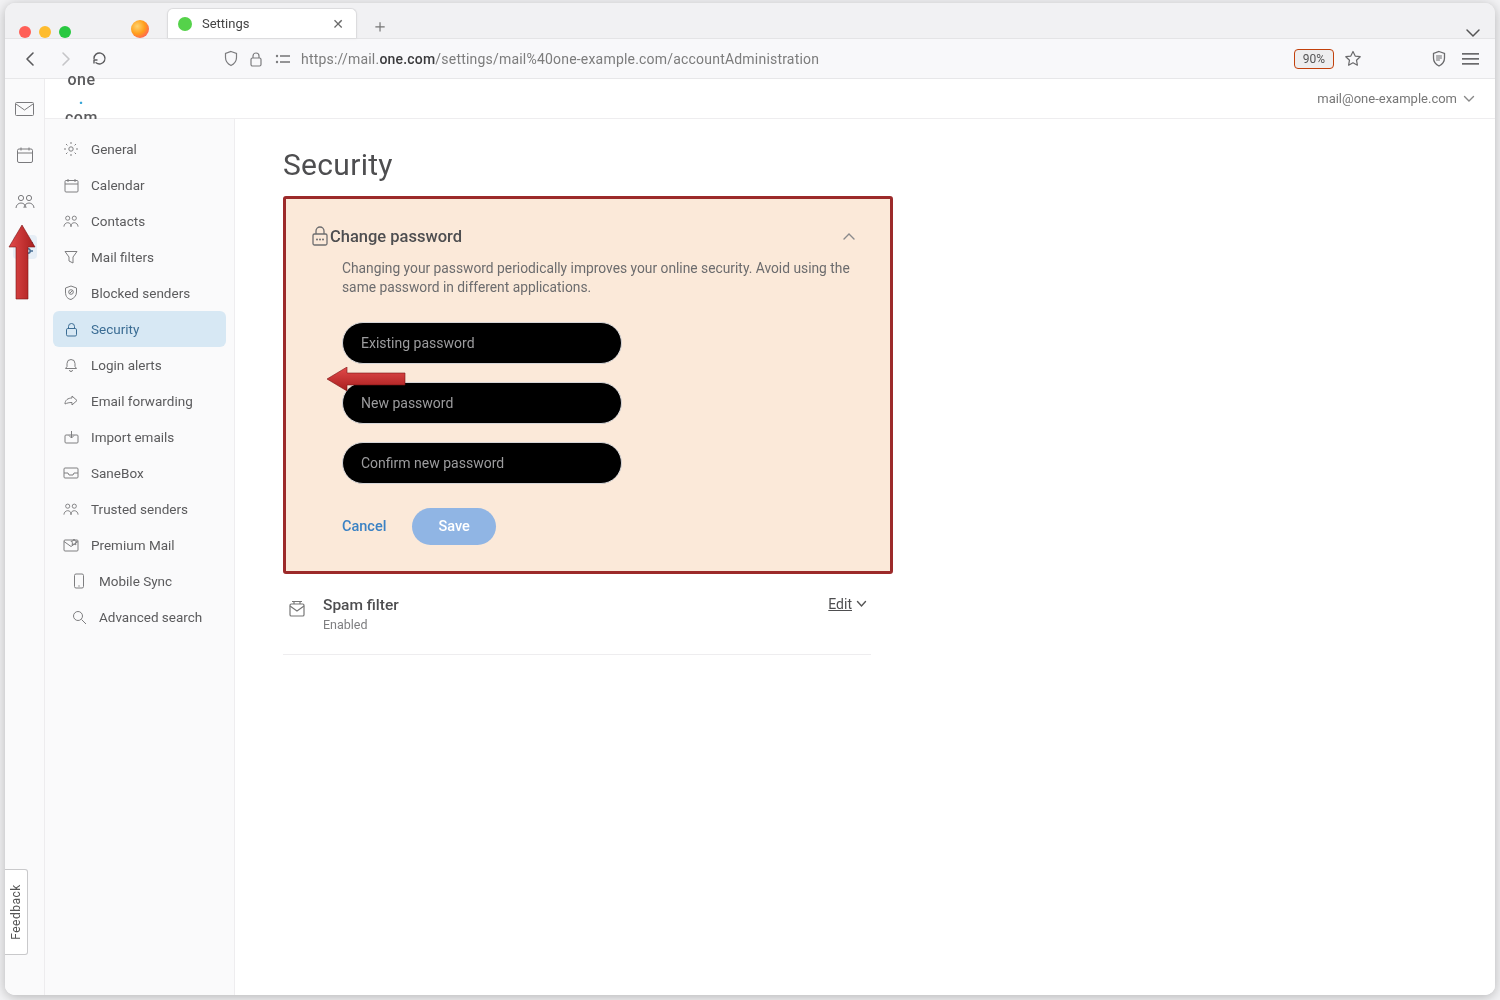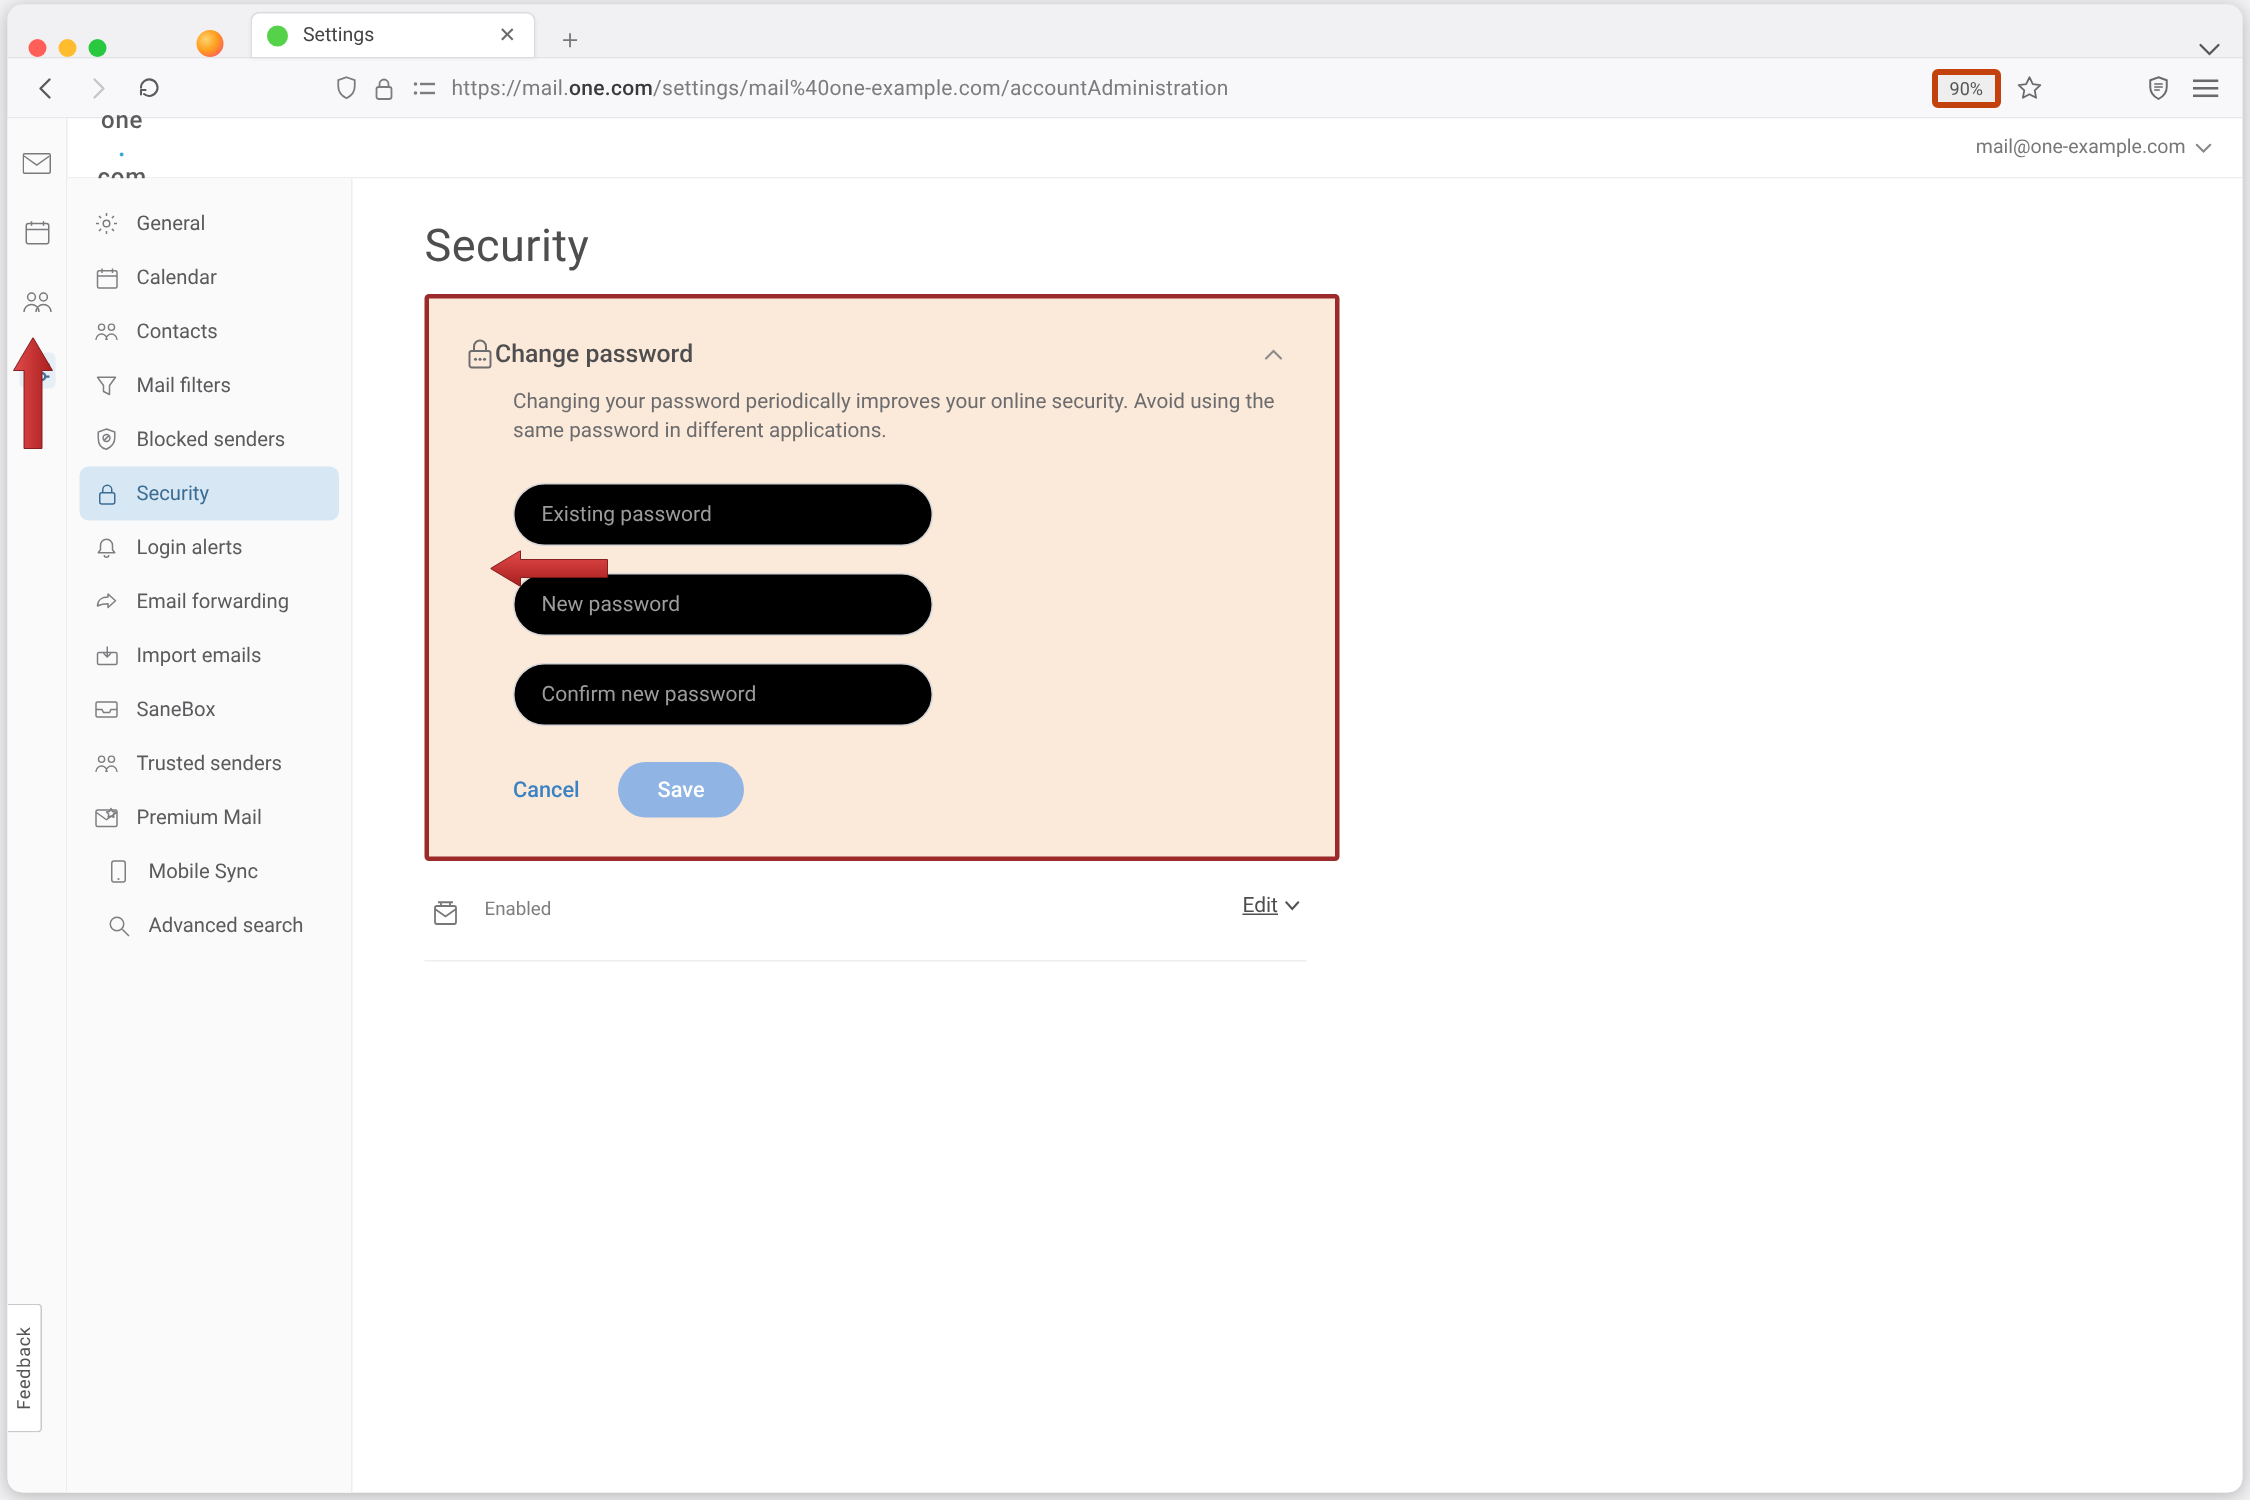--- a/index.html
+++ b/index.html
@@ -18,21 +18,21 @@
     .newtab-btn { margin-left:14px; font-size:18px; color:#777; }
     .tabs-dropdown { margin-left:auto; color:#555; font-size:14px; }
     
     .toolbar { height:40px; background:#f8f8fa; display:flex; align-items:center; padding:0 16px; gap:14px; border-bottom:1px solid #e7e7e9; }
     .nav-btn { width:20px; height:20px; display:flex; align-items:center; justify-content:center; color:#6a6a6a; }
     .nav-btn.disabled { color:#c0c0c0; }
     .urlbar-wrapper { flex:1; display:flex; align-items:center; gap:10px; margin-left:100px; }
     .url-left-icons { display:flex; gap:10px; align-items:center; color:#6b6b6b; }
     .urlbar { flex:1; color:#7c7c7c; font-size:14px; letter-spacing:0.2px; display:flex; }
     .urlbar .accent{ color:#3a3a3c; font-weight:500; }
-    .zoom-badge { background:#eeeeef; border:4px solid #c2410c; border-radius:4px; padding:2px 8px; font-size:12px; color:#555; }
+    .zoom-badge { background:#eeeeef; border:1px solid #c2410c; border-radius:4px; padding:2px 8px; font-size:12px; color:#555; }
     .star-btn, .reader-btn, .menu-btn { color:#6a6a6a; display:flex; }
     
     .app { position:absolute; top:76px; bottom:0; left:0; right:0; background:#fff; display:flex; }
     
     .rail { width:40px; background:#fafafb; border-right:1px solid #edecee; display:flex; flex-direction:column; align-items:center; padding-top:18px; gap:22px; }
     .rail .rail-item{ width:24px; height:24px; display:flex; align-items:center; justify-content:center; color:#7a7a7d; border-radius:4px;}
     .rail .rail-item.active { background:#e6eef6; color:#476e94; }
     
     .content-col { flex:1; display:flex; flex-direction:column; }
     .top-header { height:40px; border-bottom:1px solid #eeedef; display:flex; align-items:center; padding:0 20px; }
@@ -384,20 +384,21 @@
           </div>
 
           <div class="section-row">
             <span class="row-icon">
               <svg width="20" height="20" viewBox="0 0 20 20">
                   <rect x="3" y="6" width="14" height="12" rx="1.3" stroke="currentColor" fill="none" stroke-width="1.2"></rect>
                   <path d="M3 8l7 5 7-5M7 3.5V6M13 3.5V6M5 3.5h10" stroke="currentColor" fill="none" stroke-width="1.2"></path>
                 </svg>
             </span>
             <div class="row-main">
+              <div class="row-title">Spam filter</div>
               <div class="row-sub">Enabled</div>
             </div>
             <div class="row-action">
               <span>Edit</span>
               <svg width="11" height="8" viewBox="0 0 11 8">
                   <path d="M1.5 1.5L5.5 6l4-4.5" stroke="#555" stroke-width="1.4" fill="none" stroke-linecap="round"></path>
                 </svg>
             </div>
           </div>
 

